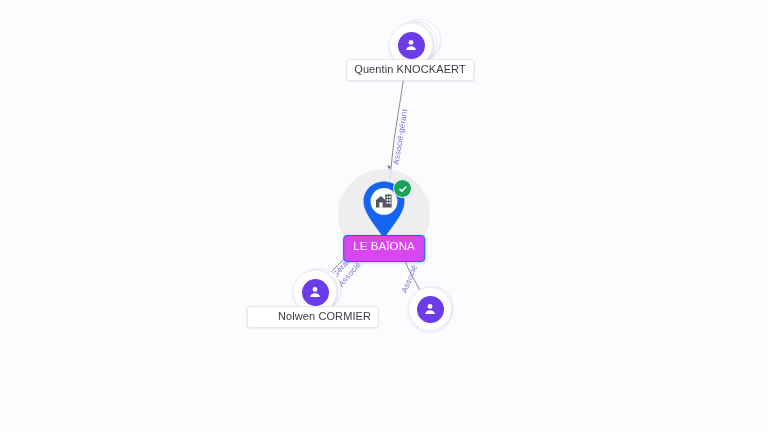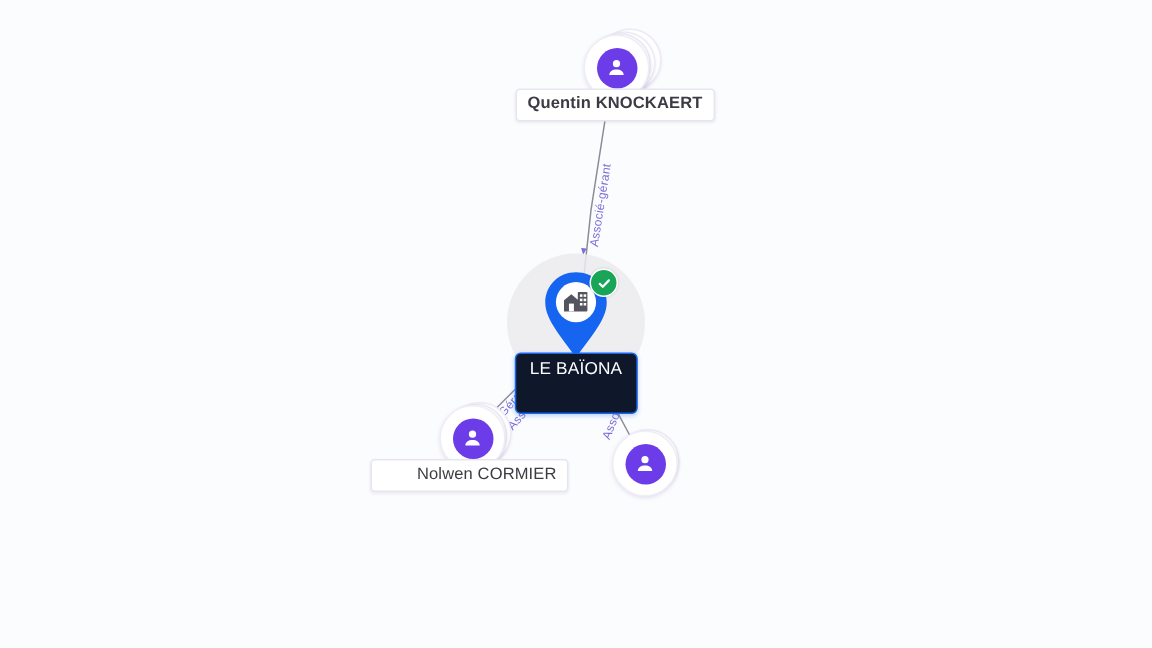--- a/index.html
+++ b/index.html
@@ -131,26 +131,26 @@
     border-radius: 3px;
     letter-spacing: 0.1px;
   }
   .node-label.person {
     background: #ffffff;
     color: #3b3b44;
     border: 1px solid #e7e5ef;
     box-shadow: 0 1px 2px rgba(40,30,90,0.07);
   }
   .node-label.company {
-    background: #0f172a;
+    background: #d946ef;
     color: #ffffff;
     border: 1px solid #1565f0;
     border-radius: 4px;
     font-size: 11.5px;
-    padding: 5px 9px 22px 9px;
+    padding: 5px 9px 8px 9px;
     box-shadow: 0 1px 3px rgba(21,101,240,0.28);
   }
 
   
   .edge-label {
     position: absolute;
     font-size: 8px;
     color: #7b6fd6;
     white-space: nowrap;
     transform-origin: 0 50%;
@@ -197,21 +197,21 @@
           <div class="person-circle">
             <svg width="16" height="16" viewBox="0 0 24 24" fill="#ffffff">
               <circle cx="12" cy="8.2" r="3.6"></circle>
               <path d="M4.8 19.6c0-3.6 3.2-5.6 7.2-5.6s7.2 2 7.2 5.6z"></path>
             </svg>
           </div>
         </div>
       </div>
     </div>
   </div>
-  <div class="node-label person" style="left:410px; top:59px;font-weight:bold;">Quentin KNOCKAERT</div>
+  <div class="node-label person" style="left:410px; top:59px;">Quentin KNOCKAERT</div>
 
   <div class="node" style="left:384px; top:215px;">
     <div class="node-hit" style="left:-46px; top:-46px; transform:none;">
       <div class="company-wrap">
         <div class="company-halo"></div>
         <div class="company-pin">
           <svg width="46" height="62" viewBox="0 0 46 62">
             <path d="M23 2.5 C11.4 2.5 2.5 11.4 2.5 22.6 C2.5 34.5 14.5 47 23 59.5
                      C31.5 47 43.5 34.5 43.5 22.6 C43.5 11.4 34.6 2.5 23 2.5 Z" fill="#1565f0"></path>
             <circle cx="23" cy="22.4" r="13.4" fill="#ffffff"></circle>

